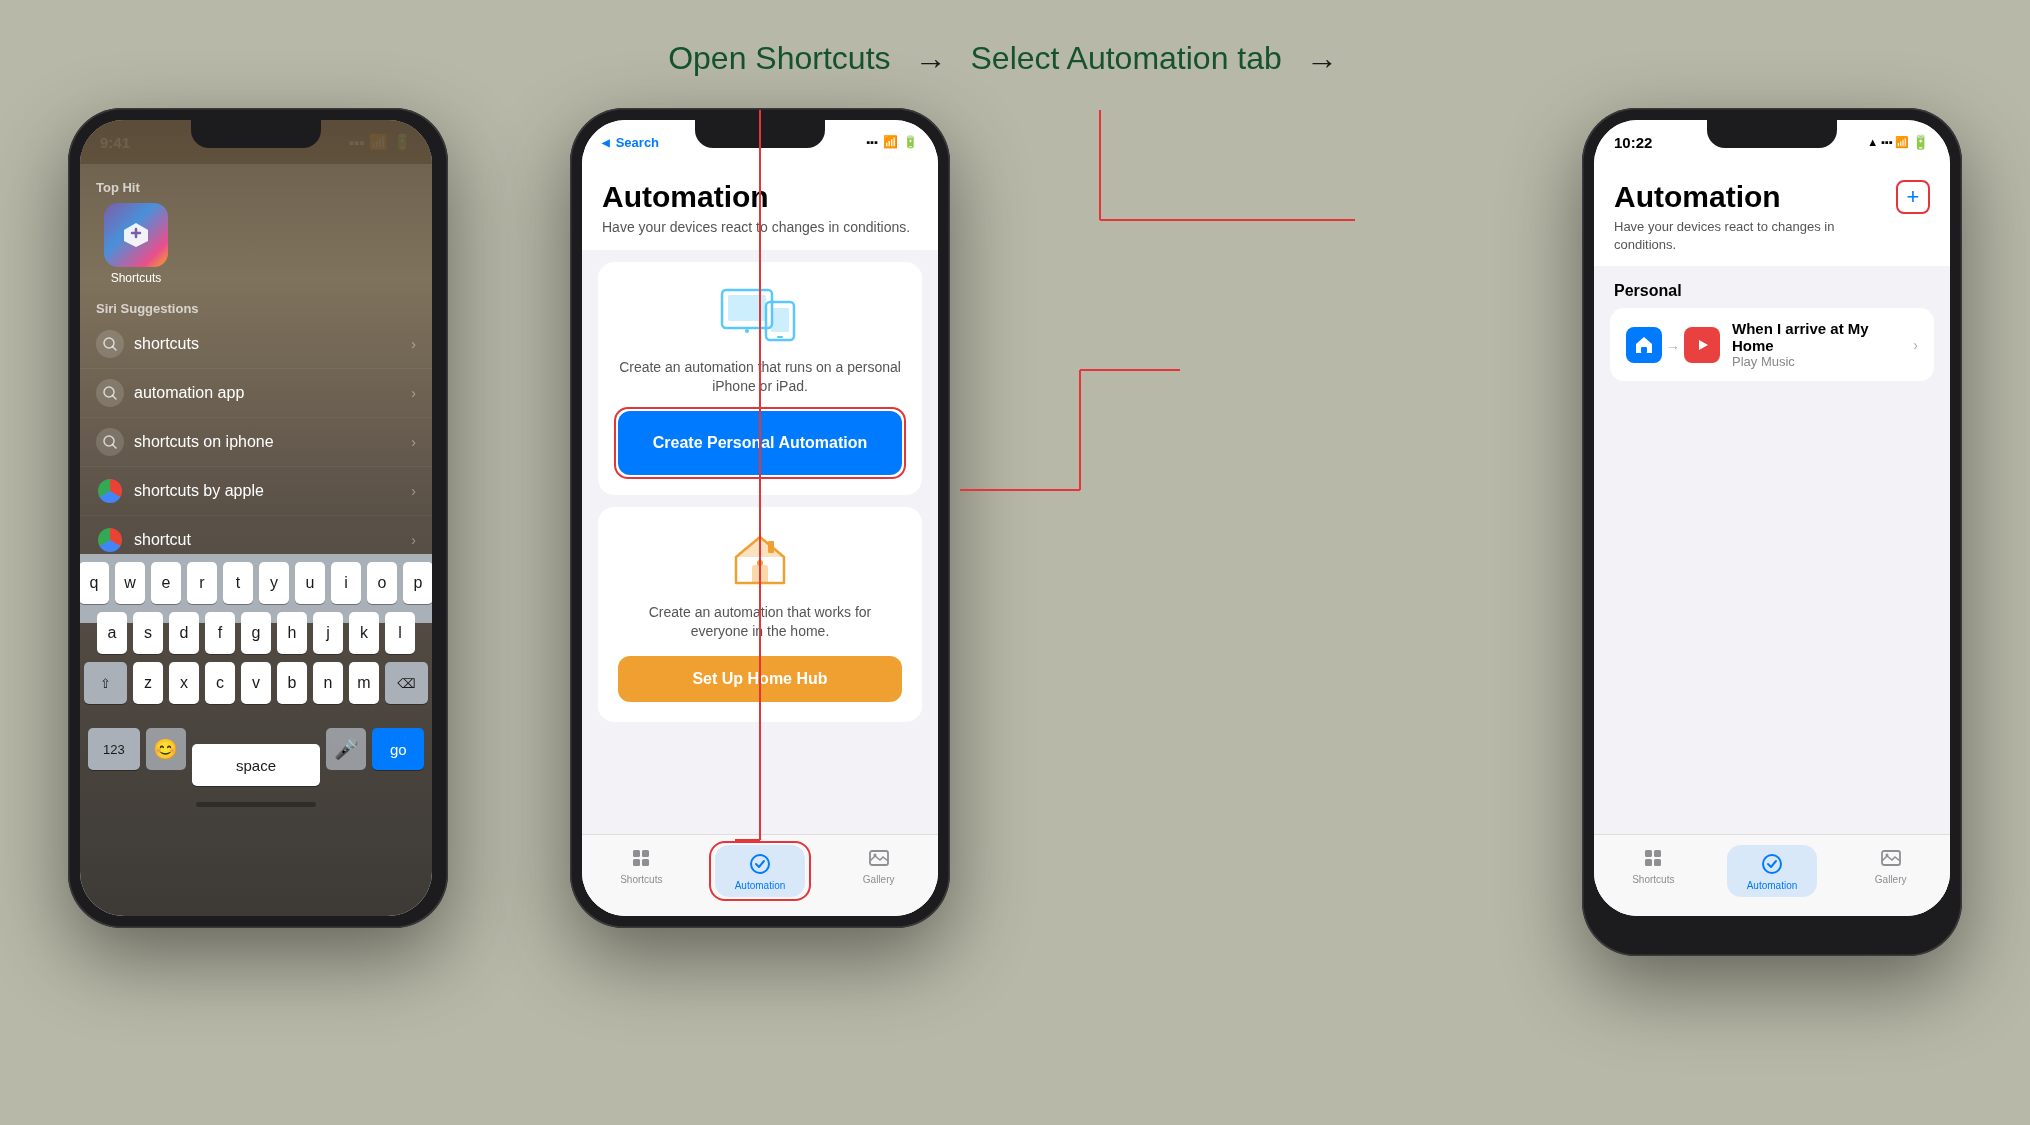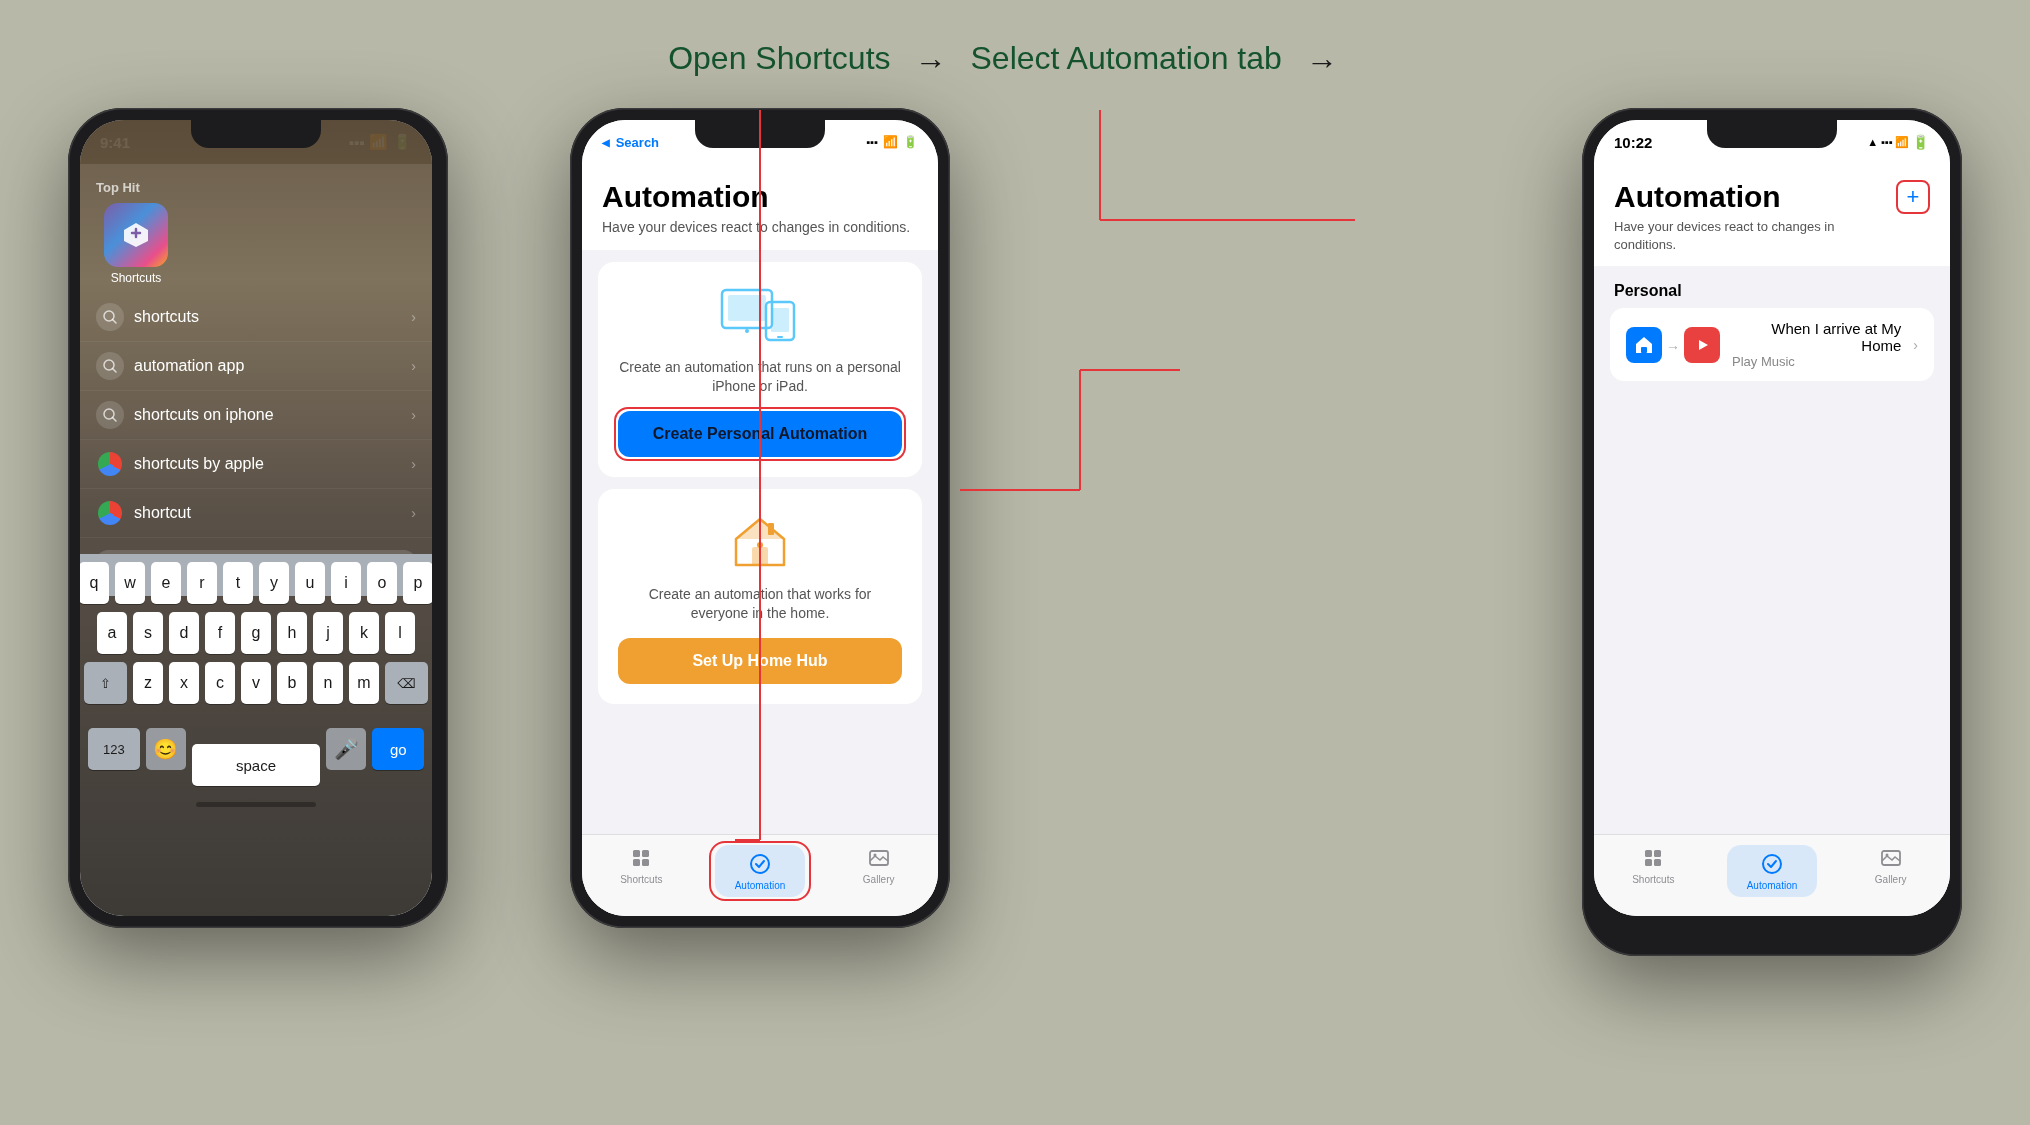--- a/index.html
+++ b/index.html
@@ -247,24 +247,24 @@
     }
     .card-desc {
       font-size: 14px;
       color: #555;
       margin-bottom: 14px;
       line-height: 1.4;
     }
     .btn-create-personal {
       width: 100%;
       background: #007aff;
-      color: #0f172a;
+      color: #ffffff;
       border: none;
       border-radius: 12px;
-      padding: 14px;
+      padding: 23px;
       font-size: 16px;
       font-weight: 600;
       cursor: pointer;
     }
     .card-icon-home {
       width: 80px; height: 64px;
       margin-bottom: 12px;
       display: flex; align-items: center; justify-content: center;
     }
     .btn-setup-home {
@@ -379,21 +379,21 @@
       font-size: 14px; color: #aaa;
     }
     .item-icon-music {
       width: 36px; height: 36px;
       background: #e94040;
       border-radius: 8px;
       display: flex; align-items: center; justify-content: center;
       font-size: 18px;
     }
     .item-text { flex: 1; }
-    .item-title { font-size: 15px; font-weight: 400; color: #000; text-align: right; }
+    .item-title { font-size: 15px; font-weight: 700; color: #000; }
     .item-subtitle { font-size: 13px; color: #888; }
     .item-chevron { font-size: 14px; color: #aaa; }
 
     
     .status-dark { color: white; }
     .chrome-icon {
       width: 24px; height: 24px;
       border-radius: 50%;
       background: conic-gradient(from 0deg, #ea4335 0deg 120deg, #4285f4 120deg 240deg, #34a853 240deg 360deg);
       position: relative;
@@ -444,20 +444,21 @@
           <div class="app-icon-shortcuts">
             <svg width="36" height="36" viewBox="0 0 36 36">
               <path d="M18 6 L30 13 L30 24 L18 30 L6 24 L6 13 Z" fill="white" opacity="0.9"></path>
               <path d="M14 16 L22 16 M18 12 L18 20" stroke="#7b5ea7" stroke-width="2.5" stroke-linecap="round"></path>
             </svg>
           </div>
           <span class="app-icon-label">Shortcuts</span>
         </div>
       </div>
 
+      <div class="siri-suggestions-label">Siri Suggestions</div>
 
       <div class="search-result-row">
         <div class="search-result-icon">
           <svg width="14" height="14" viewBox="0 0 14 14" fill="none">
             <circle cx="6" cy="6" r="5" stroke="rgba(255,255,255,0.7)" stroke-width="1.5"></circle>
             <line x1="9.5" y1="9.5" x2="13" y2="13" stroke="rgba(255,255,255,0.7)" stroke-width="1.5" stroke-linecap="round"></line>
           </svg>
         </div>
         <span class="search-result-text">shortcuts</span>
         <span class="search-result-chevron">›</span>

